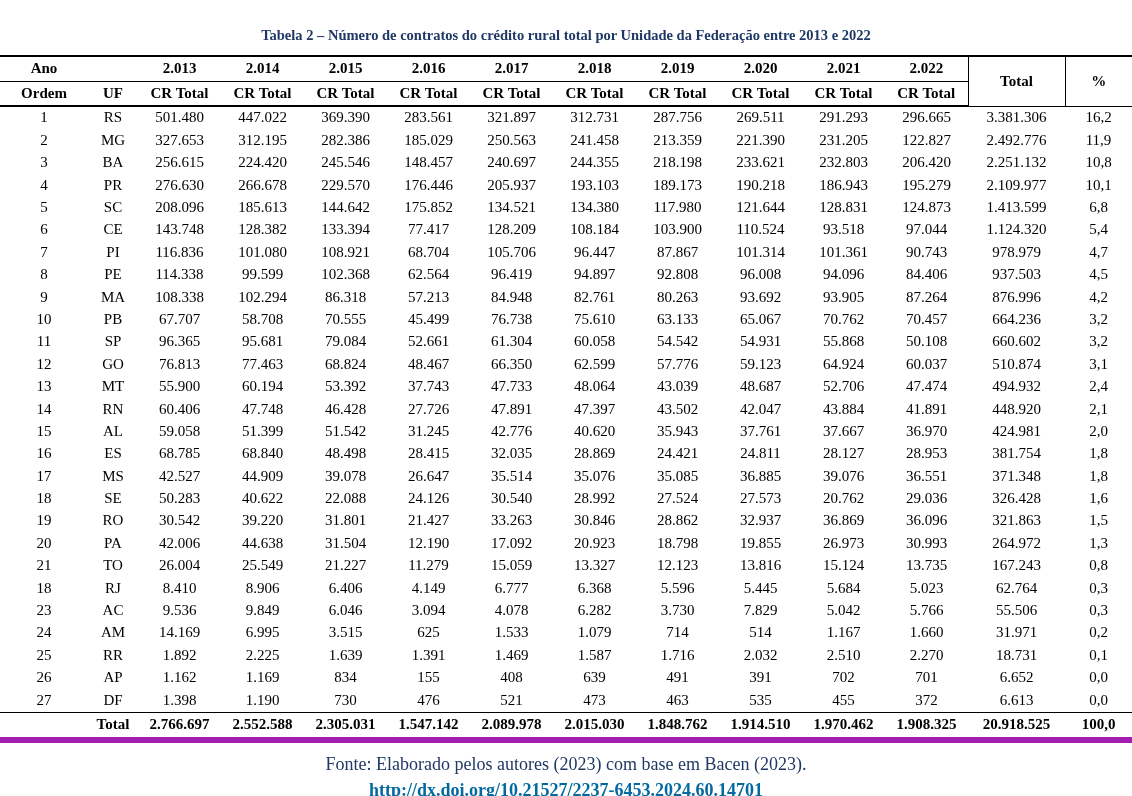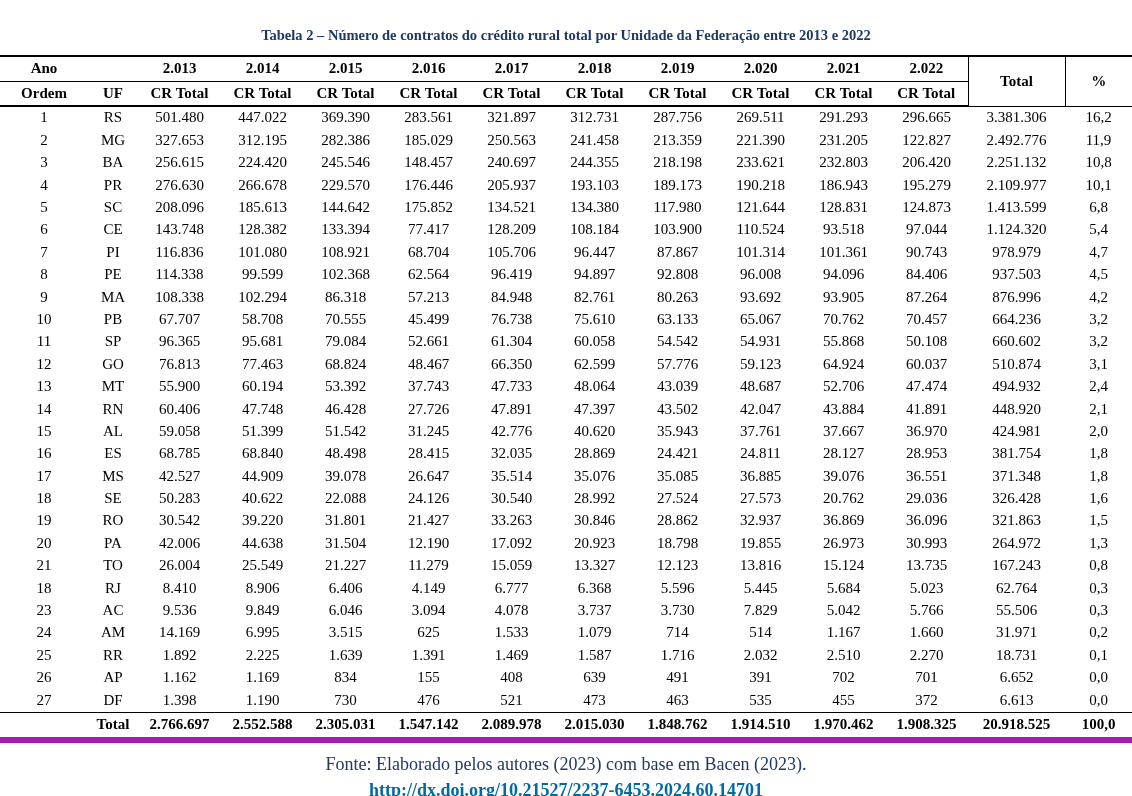--- a/index.html
+++ b/index.html
@@ -469,21 +469,21 @@
           <td>0,3</td>
         </tr>
         <tr>
           <td>23</td>
           <td>AC</td>
           <td>9.536</td>
           <td>9.849</td>
           <td>6.046</td>
           <td>3.094</td>
           <td>4.078</td>
-          <td>3.737</td>
+          <td>6.282</td>
           <td>3.730</td>
           <td>7.829</td>
           <td>5.042</td>
           <td>5.766</td>
           <td>55.506</td>
           <td>0,3</td>
         </tr>
         <tr>
           <td>24</td>
           <td>AM</td>

